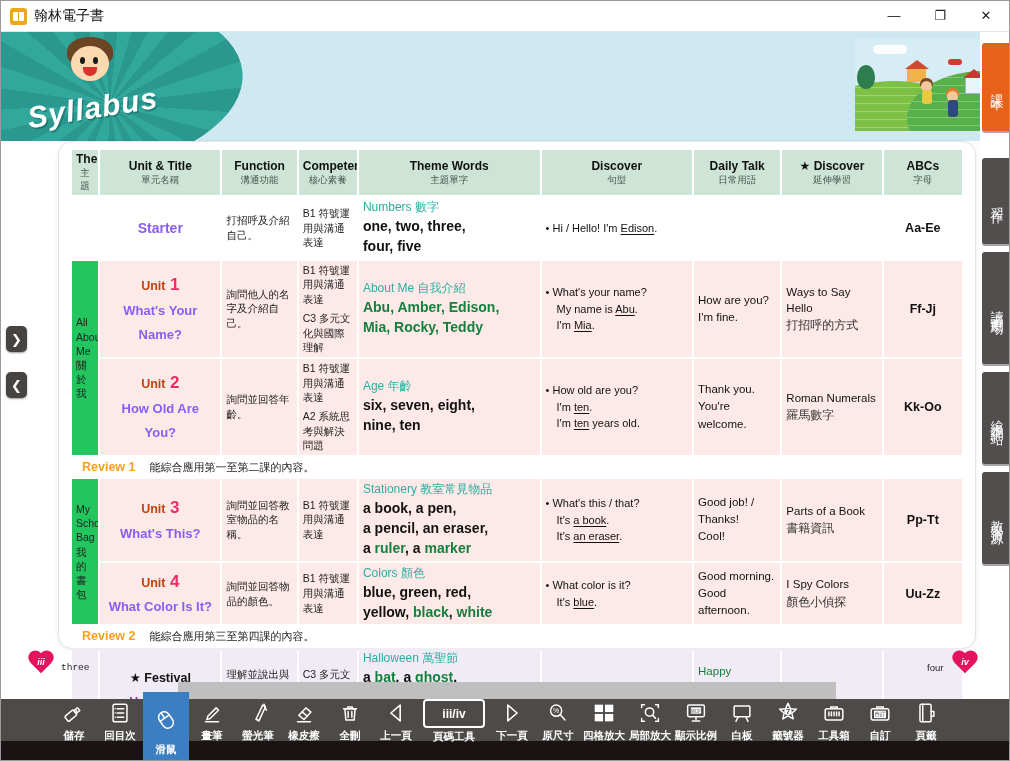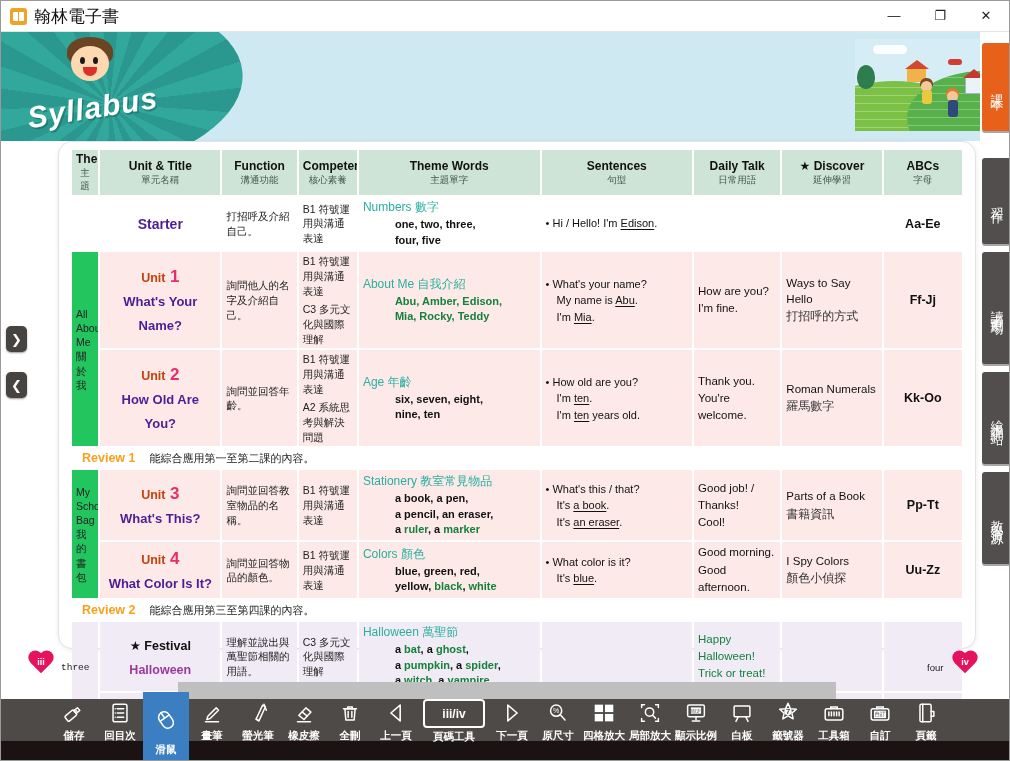--- a/index.html
+++ b/index.html
@@ -3,21 +3,21 @@
 <meta charset="utf-8">
 <style>
   html,body{margin:0;padding:0;background:#ddd;font-family:"Liberation Sans","DejaVu Sans",sans-serif;}
   .window{position:relative;width:1010px;height:761px;background:#fff;overflow:hidden;border:1px solid #9a9a9a;box-sizing:border-box;margin:0 auto;}
 
   
   .titlebar{position:absolute;left:0;top:0;width:100%;height:30px;background:#fff;border-bottom:1px solid #e4e4e4;display:flex;align-items:center;z-index:30;}
   .app-icon{width:17px;height:17px;margin-left:9px;border-radius:3px;background:#f0a427;position:relative;flex:0 0 auto;}
   .app-icon::after{content:"";position:absolute;left:3px;top:4px;width:11px;height:9px;background:#fff;border-radius:1px;}
   .app-icon::before{content:"";position:absolute;left:8px;top:4px;width:1px;height:9px;background:#f0a427;z-index:1;}
-  .app-title{margin-left:7px;font-size:17px;color:#111;}
+  .app-title{margin-left:7px;font-size:14px;color:#111;}
   .win-controls{margin-left:auto;display:flex;height:30px;}
   .win-btn{width:46px;text-align:center;line-height:30px;font-size:13px;color:#222;cursor:pointer;}
 
   
   .header-band{position:absolute;left:0;top:30px;width:979px;height:110px;background:#cfe9f3;overflow:hidden;z-index:1;}
   .logo-shape{position:absolute;left:-58px;top:-30px;width:300px;height:168px;border-radius:50%;transform:rotate(-5deg);
     background:repeating-conic-gradient(from 195deg at 55% 62%, #32a79c 0 11deg, #2b9890 11deg 22deg);}
   .logo-text{position:absolute;left:26px;top:60px;font-size:30px;font-weight:bold;font-style:italic;color:#fff;transform:rotate(-9deg);letter-spacing:1px;text-shadow:1px 2px 0 rgba(0,70,60,.35);}
   .face{position:absolute;left:68px;top:9px;width:44px;height:44px;}
   .face .hair{position:absolute;left:-2px;top:-3px;width:46px;height:28px;border-radius:50% 50% 35% 35%;background:#6b4423;}
@@ -68,48 +68,48 @@
   .r-head th{height:34px;}
   .r-starter td{height:42px}.r-u1 td{height:54px}.r-u2 td{height:56px}
   .r-rev td{height:16px}.r-u3 td{height:66px}.r-u4 td{height:50px}
   .r-fest td{height:58px}.r-cult td{height:32px}
   .hdr-en{display:block;font-weight:bold;font-size:12px;color:#111;}
   .hdr-zh{display:block;font-weight:normal;font-size:9.5px;color:#44564c;margin-top:1px;}
   .t-theme{font-size:10.5px;color:#222;text-align:left;line-height:1.35;padding-left:6px;}
   .t-unit{text-align:center;line-height:1.5;}
   .t-unitword{font-weight:bold;font-size:12.5px;color:#c2410c;}
   .t-unitnum{font-weight:bold;font-size:17px;color:#e62e6b;}
-  .t-title{font-weight:bold;font-size:13px;color:#4c1d95;}
+  .t-title{font-weight:bold;font-size:13px;color:#8b5cf6;}
   .t-title.big{font-size:14px;}
   .t-tag{font-weight:bold;font-size:12.5px;color:#111;}
   .t-title.purple{color:#9b3a9e;font-size:12.5px;}
   .t-func,.t-comp{font-size:10.5px;color:#222;text-align:left;line-height:1.4;padding:2px 5px;}
   .t-wcell{text-align:left;padding-left:8px;}
   .t-whead{color:#2aaf9f;font-size:12px;margin-bottom:1px;}
-  .t-words{font-weight:bold;font-size:11px;color:#111;line-height:1.42;margin-left:32px;}
+  .t-words{font-weight:bold;font-size:14px;color:#111;line-height:1.42;}
   .t-sent{font-size:11px;color:#111;line-height:1.5;text-align:left;padding-left:10px;}
   .t-daily{font-size:11.5px;color:#111;line-height:1.5;text-align:left;padding-left:8px;}
   .t-disc{text-align:left;padding-left:8px;}
   .t-disc-en{font-size:11.5px;color:#111;line-height:1.4;}
   .t-disc-zh{font-size:12px;color:#333;margin-top:1px;}
   .t-abcs{font-weight:bold;font-size:12.5px;color:#111;text-align:center;}
   .c-blue{color:#15803d;}
   .uline{text-decoration:underline;text-underline-offset:2px;}
   .ind{padding-left:11px;}
   .pgap{display:block;height:4px;}
   .review-line{display:flex;align-items:baseline;gap:14px;padding-left:6px;}
   .review-label{color:#f7a21d;font-weight:bold;font-size:12.5px;white-space:nowrap;}
   .review-text{font-size:11px;color:#222;white-space:nowrap;}
 
   
   .heart{position:absolute;width:28px;height:25px;z-index:3;}
   .heart::before,.heart::after{content:"";position:absolute;top:0;width:14px;height:22px;border-radius:8px 8px 0 0;background:#e5135e;}
   .heart::before{left:14px;transform:rotate(-45deg);transform-origin:0 100%;}
   .heart::after{left:0;transform:rotate(45deg);transform-origin:100% 100%;}
-  .heart .numeral{position:absolute;width:100%;text-align:center;top:6px;color:#fff;font-size:9px;font-weight:bold;z-index:1;}
+  .heart .numeral{position:absolute;width:100%;text-align:center;top:6px;color:#fff;font-size:9px;font-weight:bold;z-index:1;font-style:italic;}
   .page-word{position:absolute;font-size:9.5px;color:#222;z-index:3;}
 
   .scroll-thumb{position:absolute;left:177px;top:681px;width:658px;height:18px;background:#bfbfbf;z-index:2;cursor:grab;}
 
   
   .toolbar{position:absolute;left:0;bottom:0;width:100%;height:61px;z-index:4;display:flex;align-items:flex-start;padding-left:50px;box-sizing:border-box;
     background:linear-gradient(#4d4a48 0 42px,#1b1213 42px 100%);}
   .titem{width:46px;height:44px;display:flex;flex-direction:column;align-items:center;cursor:pointer;flex:0 0 auto;}
   .titem .ibox{height:42px;display:flex;align-items:center;justify-content:center;}
   .titem .tlabel{height:19px;line-height:16px;font-size:10.5px;color:#fff;font-weight:bold;white-space:nowrap;}
@@ -204,21 +204,21 @@
             </th>
         <th class="bgh">
               <span class="hdr-en">Competency</span>
               <span class="hdr-zh">核心素養</span>
             </th>
         <th class="bgh">
               <span class="hdr-en">Theme Words</span>
               <span class="hdr-zh">主題單字</span>
             </th>
         <th class="bgh">
-              <span class="hdr-en">Sentences</span>
+              <span class="hdr-en">Discover</span>
               <span class="hdr-zh">句型</span>
             </th>
         <th class="bgh">
               <span class="hdr-en">Daily Talk</span>
               <span class="hdr-zh">日常用語</span>
             </th>
         <th class="bgh">
               <span class="hdr-en">★ Discover</span>
               <span class="hdr-zh">延伸學習</span>
             </th>

